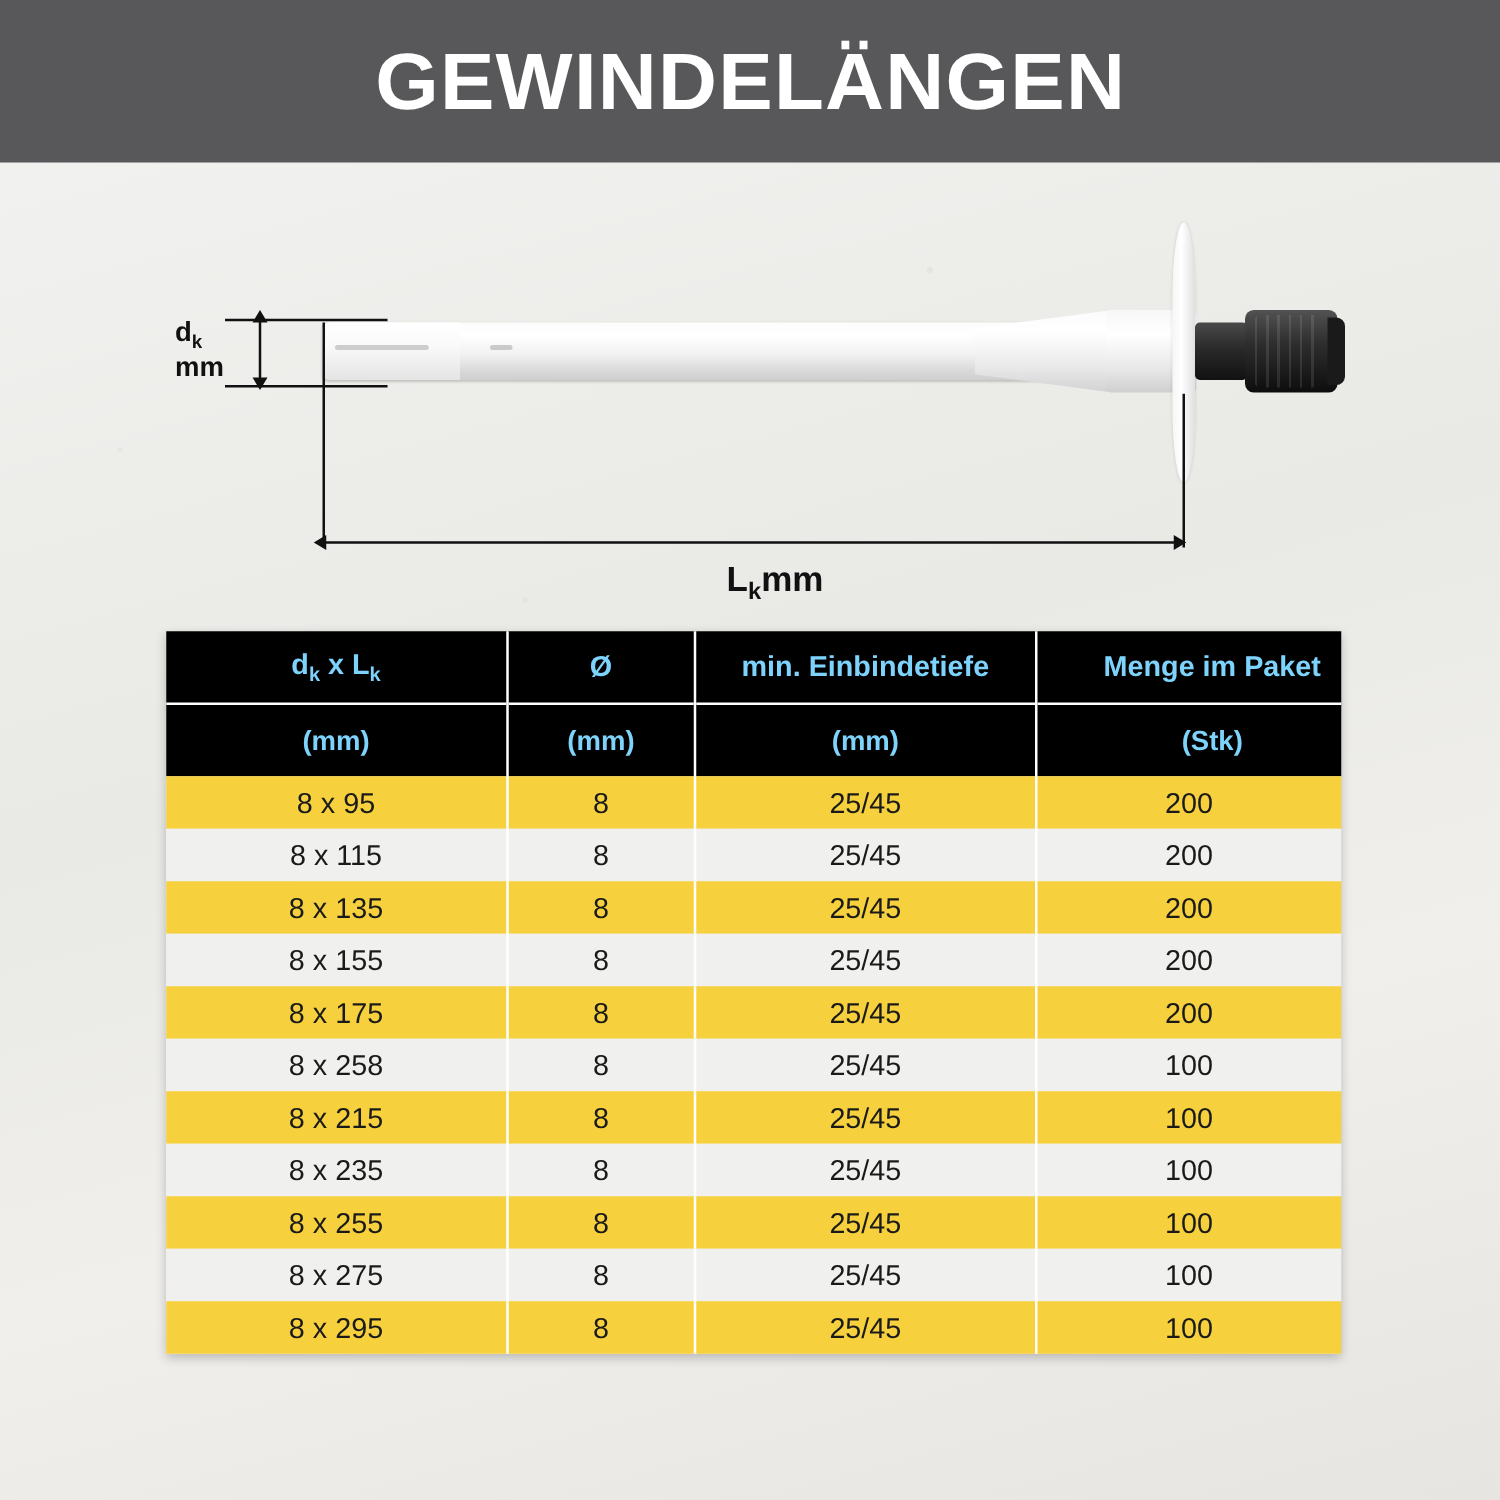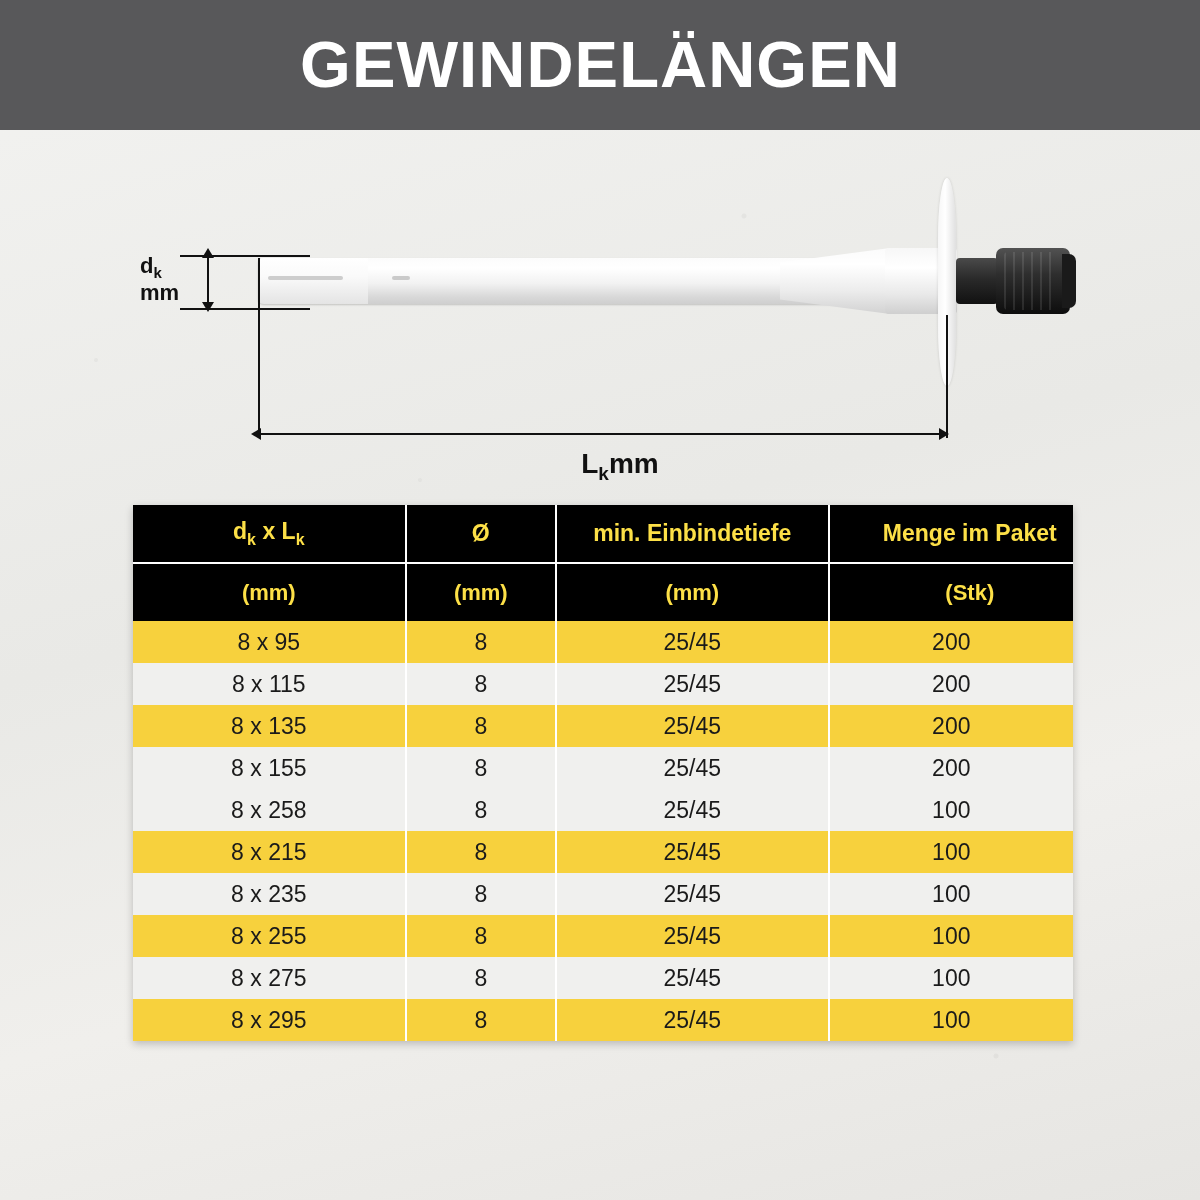--- a/index.html
+++ b/index.html
@@ -159,21 +159,21 @@
     width: 940px;
     box-shadow: 0 3px 8px rgba(0,0,0,0.22);
   }
   table { border-collapse: collapse; width: 100%; table-layout: fixed; }
   th, td {
     text-align: center;
     font-family: "Liberation Sans", sans-serif;
   }
   thead th {
     background: #000000;
-    color: #fde047;
+    color: #7dd3fc;
     font-weight: bold;
     font-size: 23px;
     height: 58px;
     border-right: 2px solid #ffffff;
     margin-top: 42px;
   }
   thead th:last-child { border-right: none; padding-left: 37px; }
   thead tr.units th {
     font-size: 22px;
     height: 58px;
@@ -276,20 +276,26 @@
             <td class="col2">8</td>
             <td class="col3">25/45</td>
             <td class="col4">200</td>
           </tr>
           <tr class="even">
             <td class="col1">8 x 155</td>
             <td class="col2">8</td>
             <td class="col3">25/45</td>
             <td class="col4">200</td>
           </tr>
+          <tr class="odd">
+            <td class="col1">8 x 175</td>
+            <td class="col2">8</td>
+            <td class="col3">25/45</td>
+            <td class="col4">200</td>
+          </tr>
           <tr class="even">
             <td class="col1">8 x 258</td>
             <td class="col2">8</td>
             <td class="col3">25/45</td>
             <td class="col4">100</td>
           </tr>
           <tr class="odd">
             <td class="col1">8 x 215</td>
             <td class="col2">8</td>
             <td class="col3">25/45</td>

